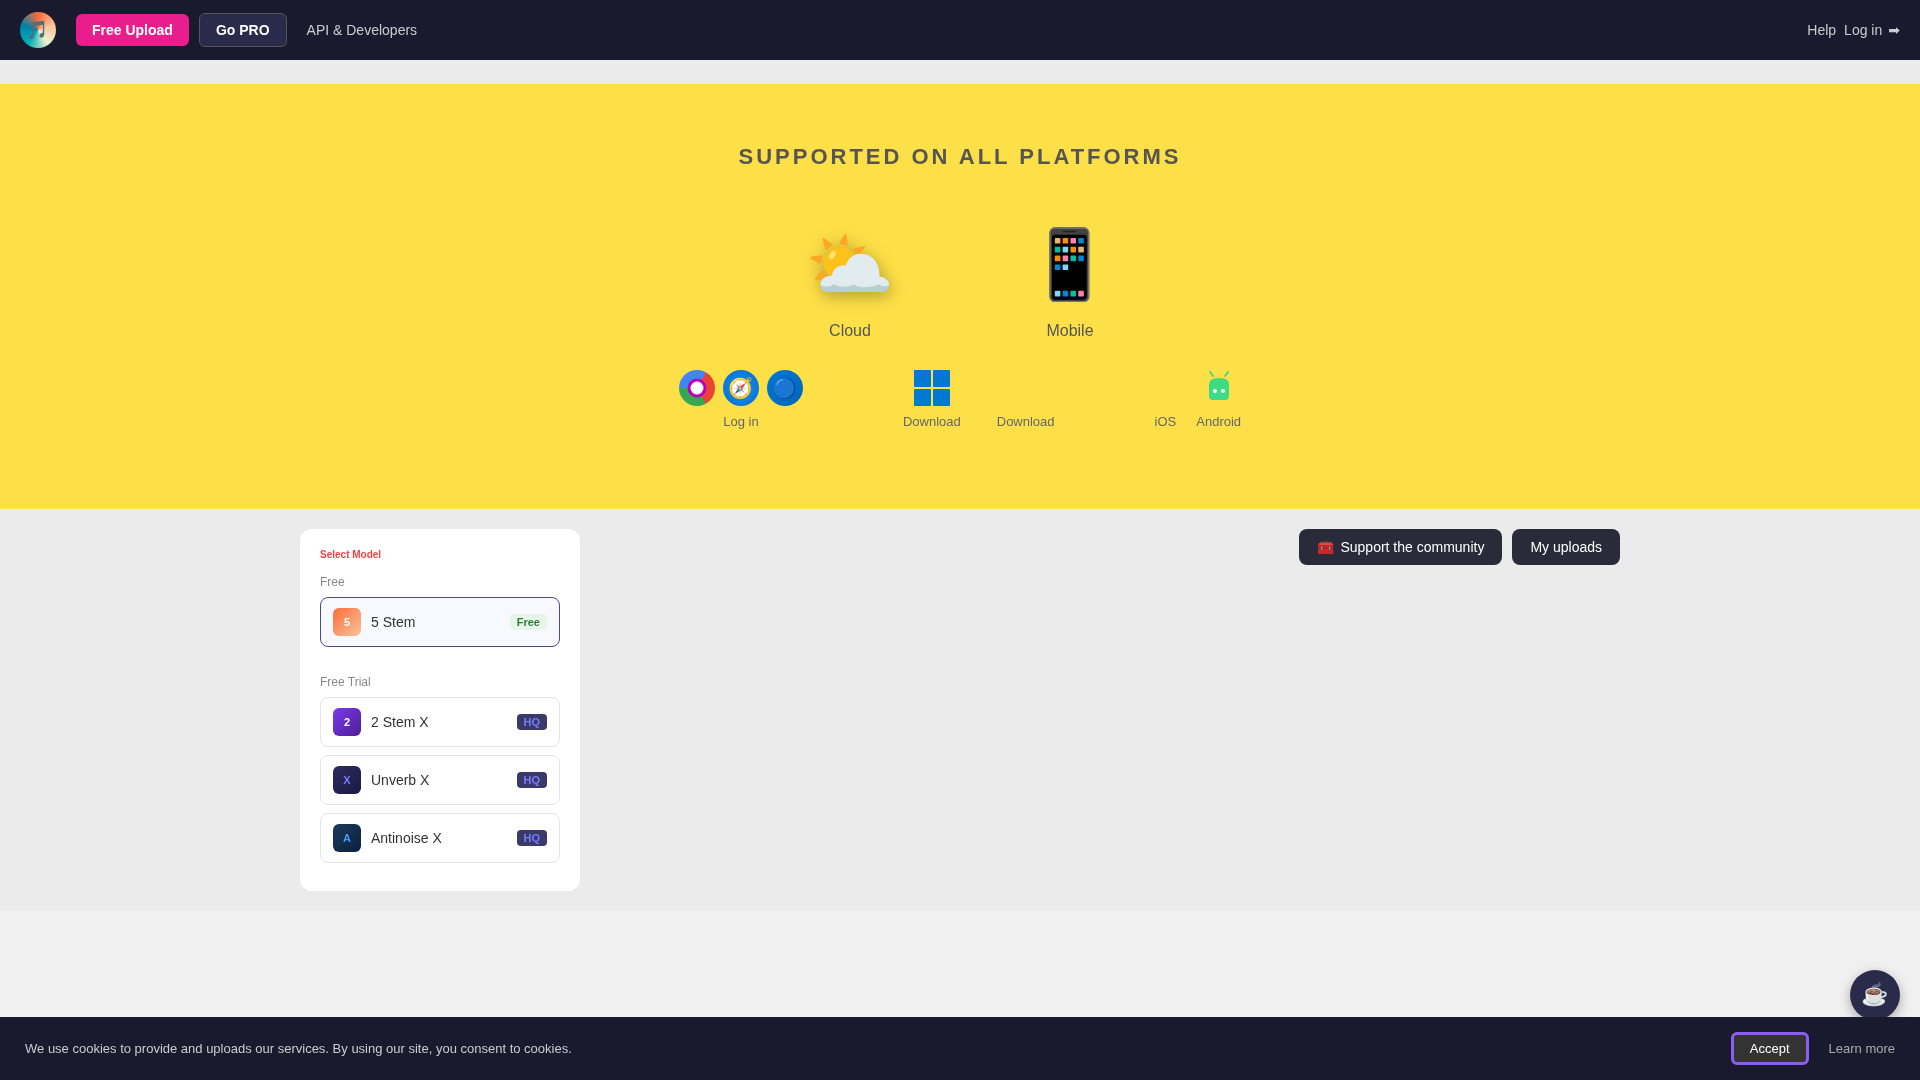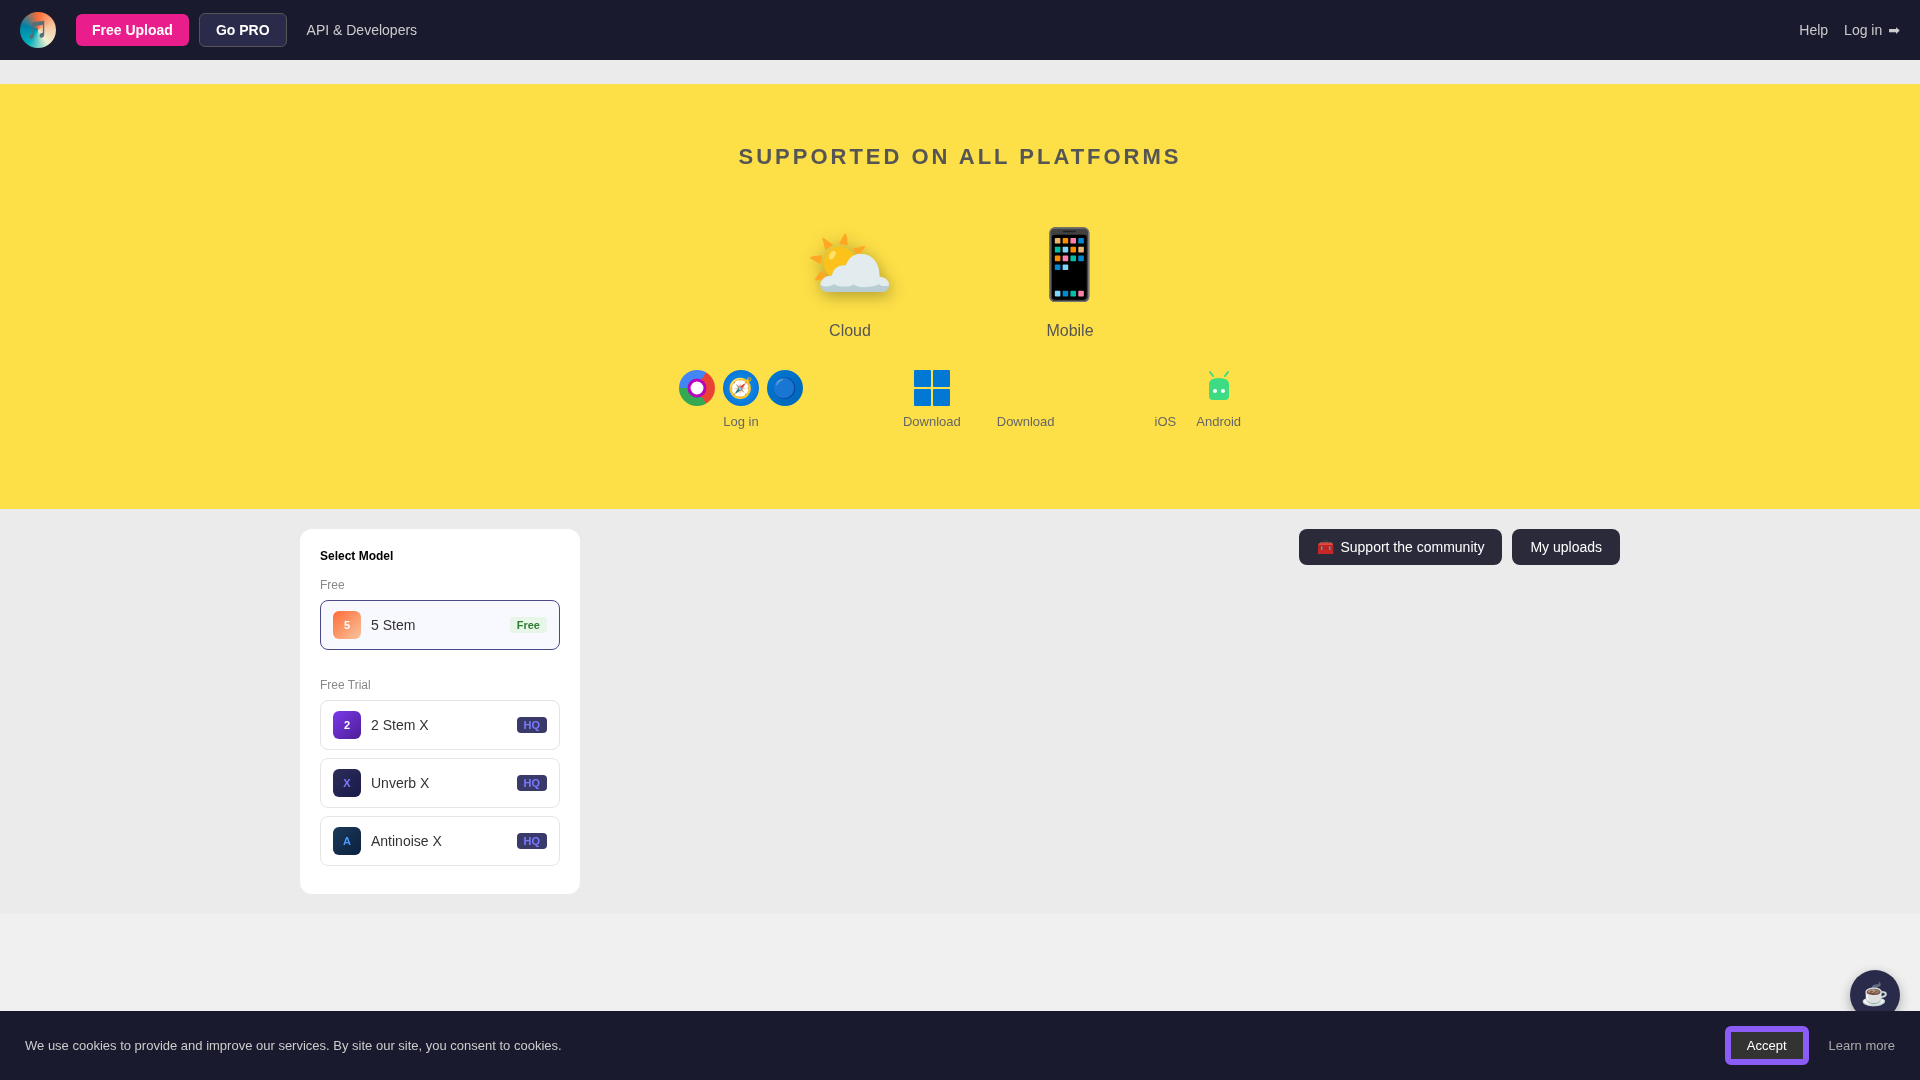--- a/index.html
+++ b/index.html
@@ -55,21 +55,21 @@
     .nav-link {
       color: #ccc;
       text-decoration: none;
       font-size: 14px;
       margin-right: 16px;
       cursor: pointer;
     }
     .header-right {
       margin-left: auto;
       display: flex;
-      gap: 16px;
+      gap: 8px;
     }
     .help-link {
       color: #ccc;
       font-size: 14px;
       cursor: pointer;
     }
     .login-btn {
       color: #ccc;
       font-size: 14px;
       cursor: pointer;
@@ -198,23 +198,23 @@
       align-items: flex-start;
     }
     .model-panel {
       background: white;
       border-radius: 12px;
       padding: 20px;
       width: 280px;
       min-width: 280px;
     }
     .model-panel-title {
-      font-size: 12px;
-      font-weight: 700;
-      color: #000000;
+      font-size: 10px;
+      font-weight: 700;
+      color: #ef4444;
       margin-bottom: 15px;
     }
     .model-category {
       font-size: 12px;
       color: #888;
       margin-bottom: 8px;
     }
     .model-item {
       display: flex;
       align-items: center;
@@ -329,21 +329,21 @@
       z-index: 200;
     }
     .cookie-text {
       font-size: 13px;
       color: #ccc;
       flex: 1;
     }
     .btn-accept {
       background: #333;
       color: white;
-      border: 6px solid #8b5cf6;
+      border: 3px solid #8b5cf6;
       border-radius: 6px;
       padding: 6px 16px;
       font-size: 13px;
       cursor: pointer;
     }
     .learn-more-link {
       color: #aaa;
       font-size: 13px;
       cursor: pointer;
       text-decoration: none;
@@ -560,20 +560,20 @@
         </button>
         <button class="btn-uploads">My uploads</button>
       </div>
 
     </div>
   </div>
 
 </div>
 
 <div class="cookie-banner">
-  <span class="cookie-text">We use cookies to provide and improve our services. By site our site, you consent to cookies.</span>
+  <span class="cookie-text">We use cookies to provide and uploads our services. By using our site, you consent to cookies.</span>
   <button class="btn-accept">Accept</button>
   <a class="learn-more-link">Learn more</a>
 </div>
 
 <div class="fab">
   <span>☕</span>
 </div>
 
 </body></html>

